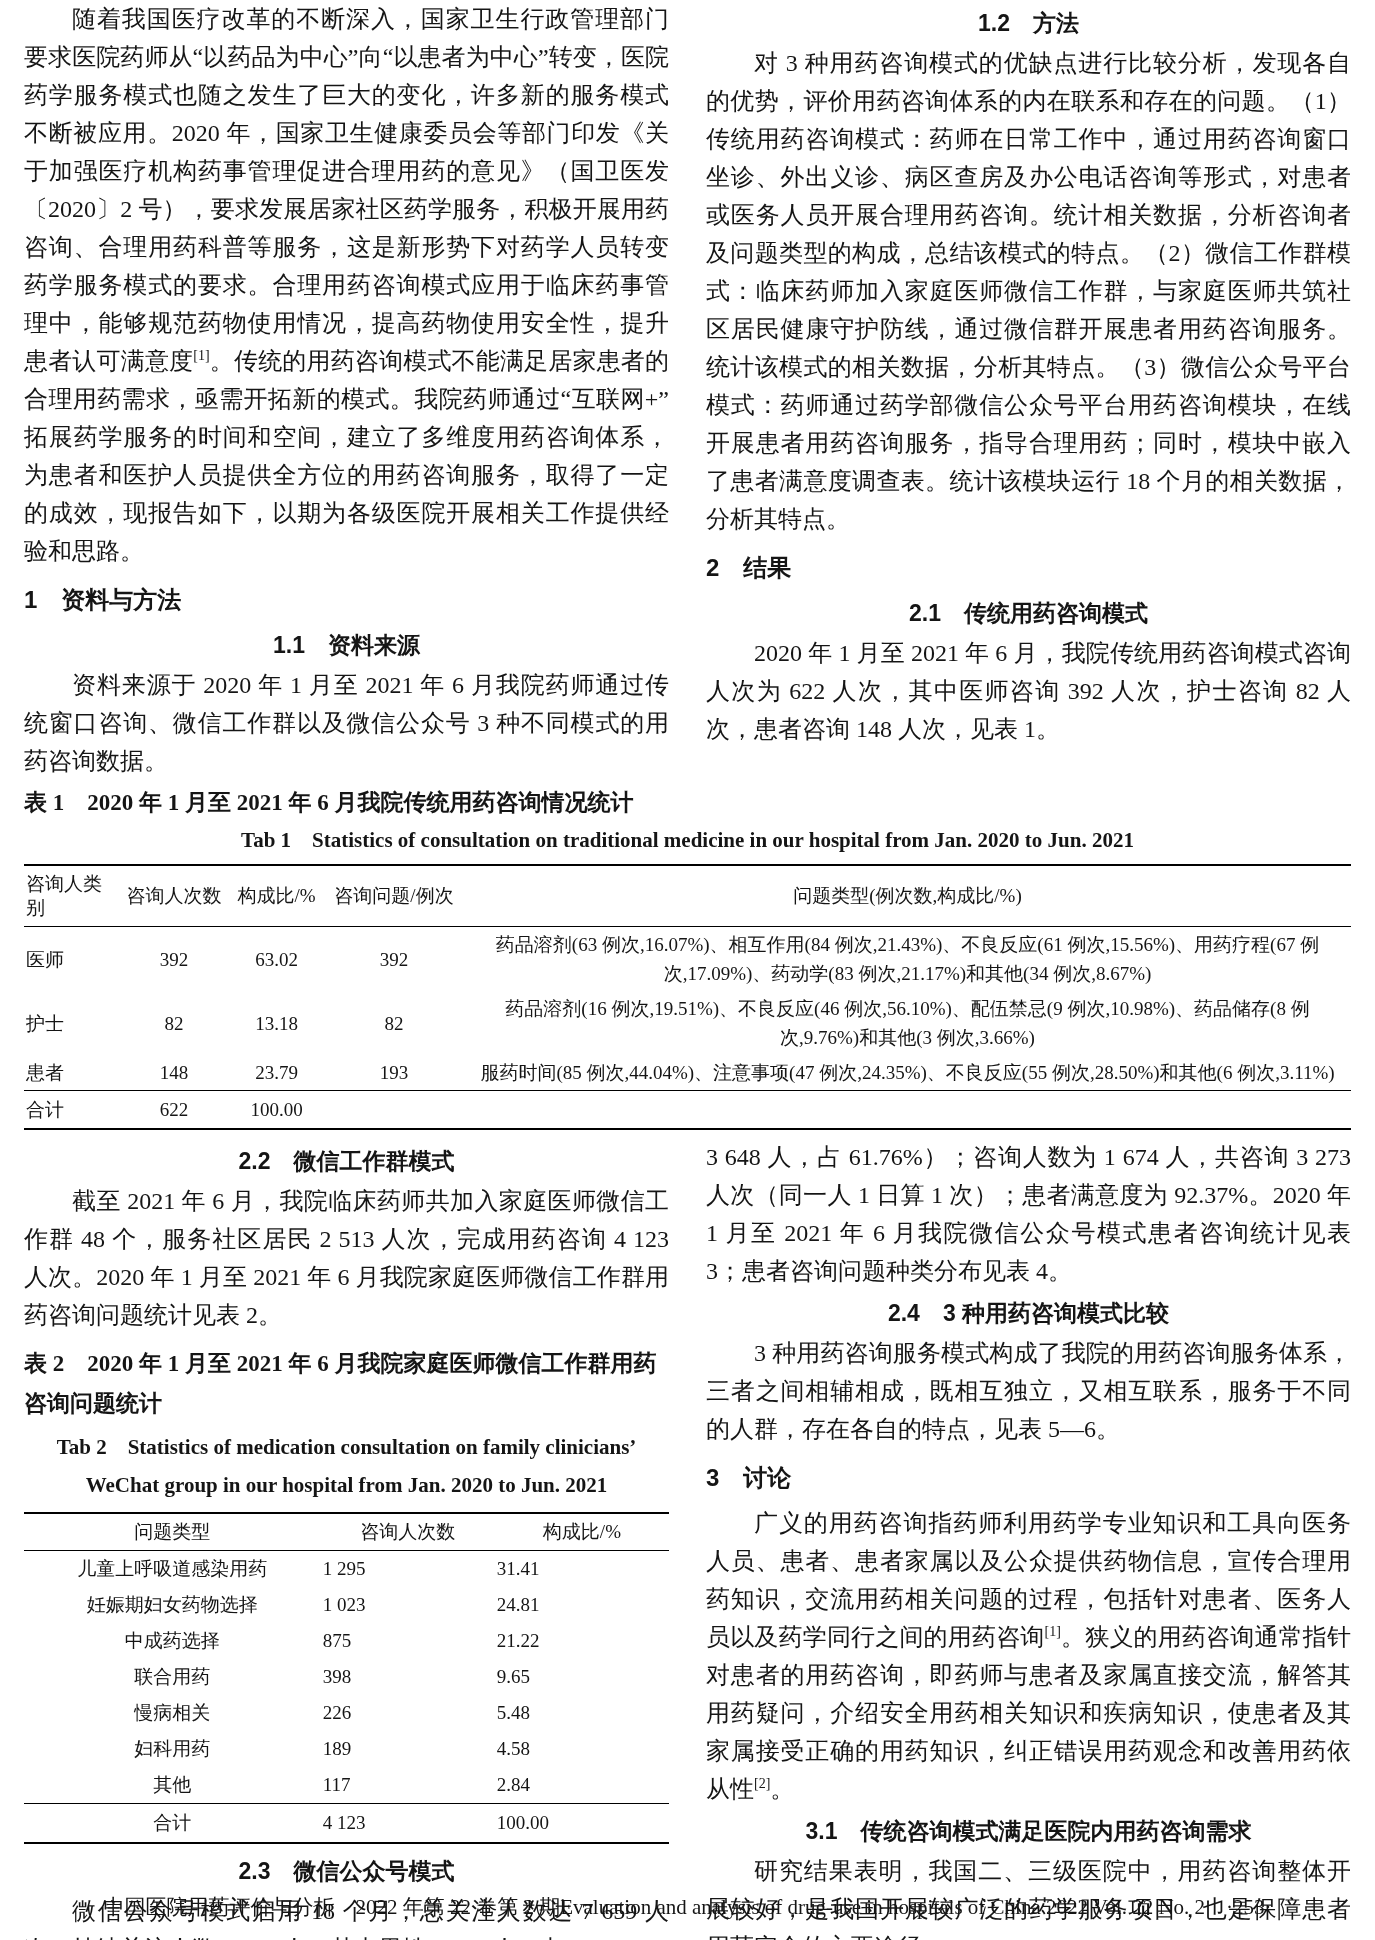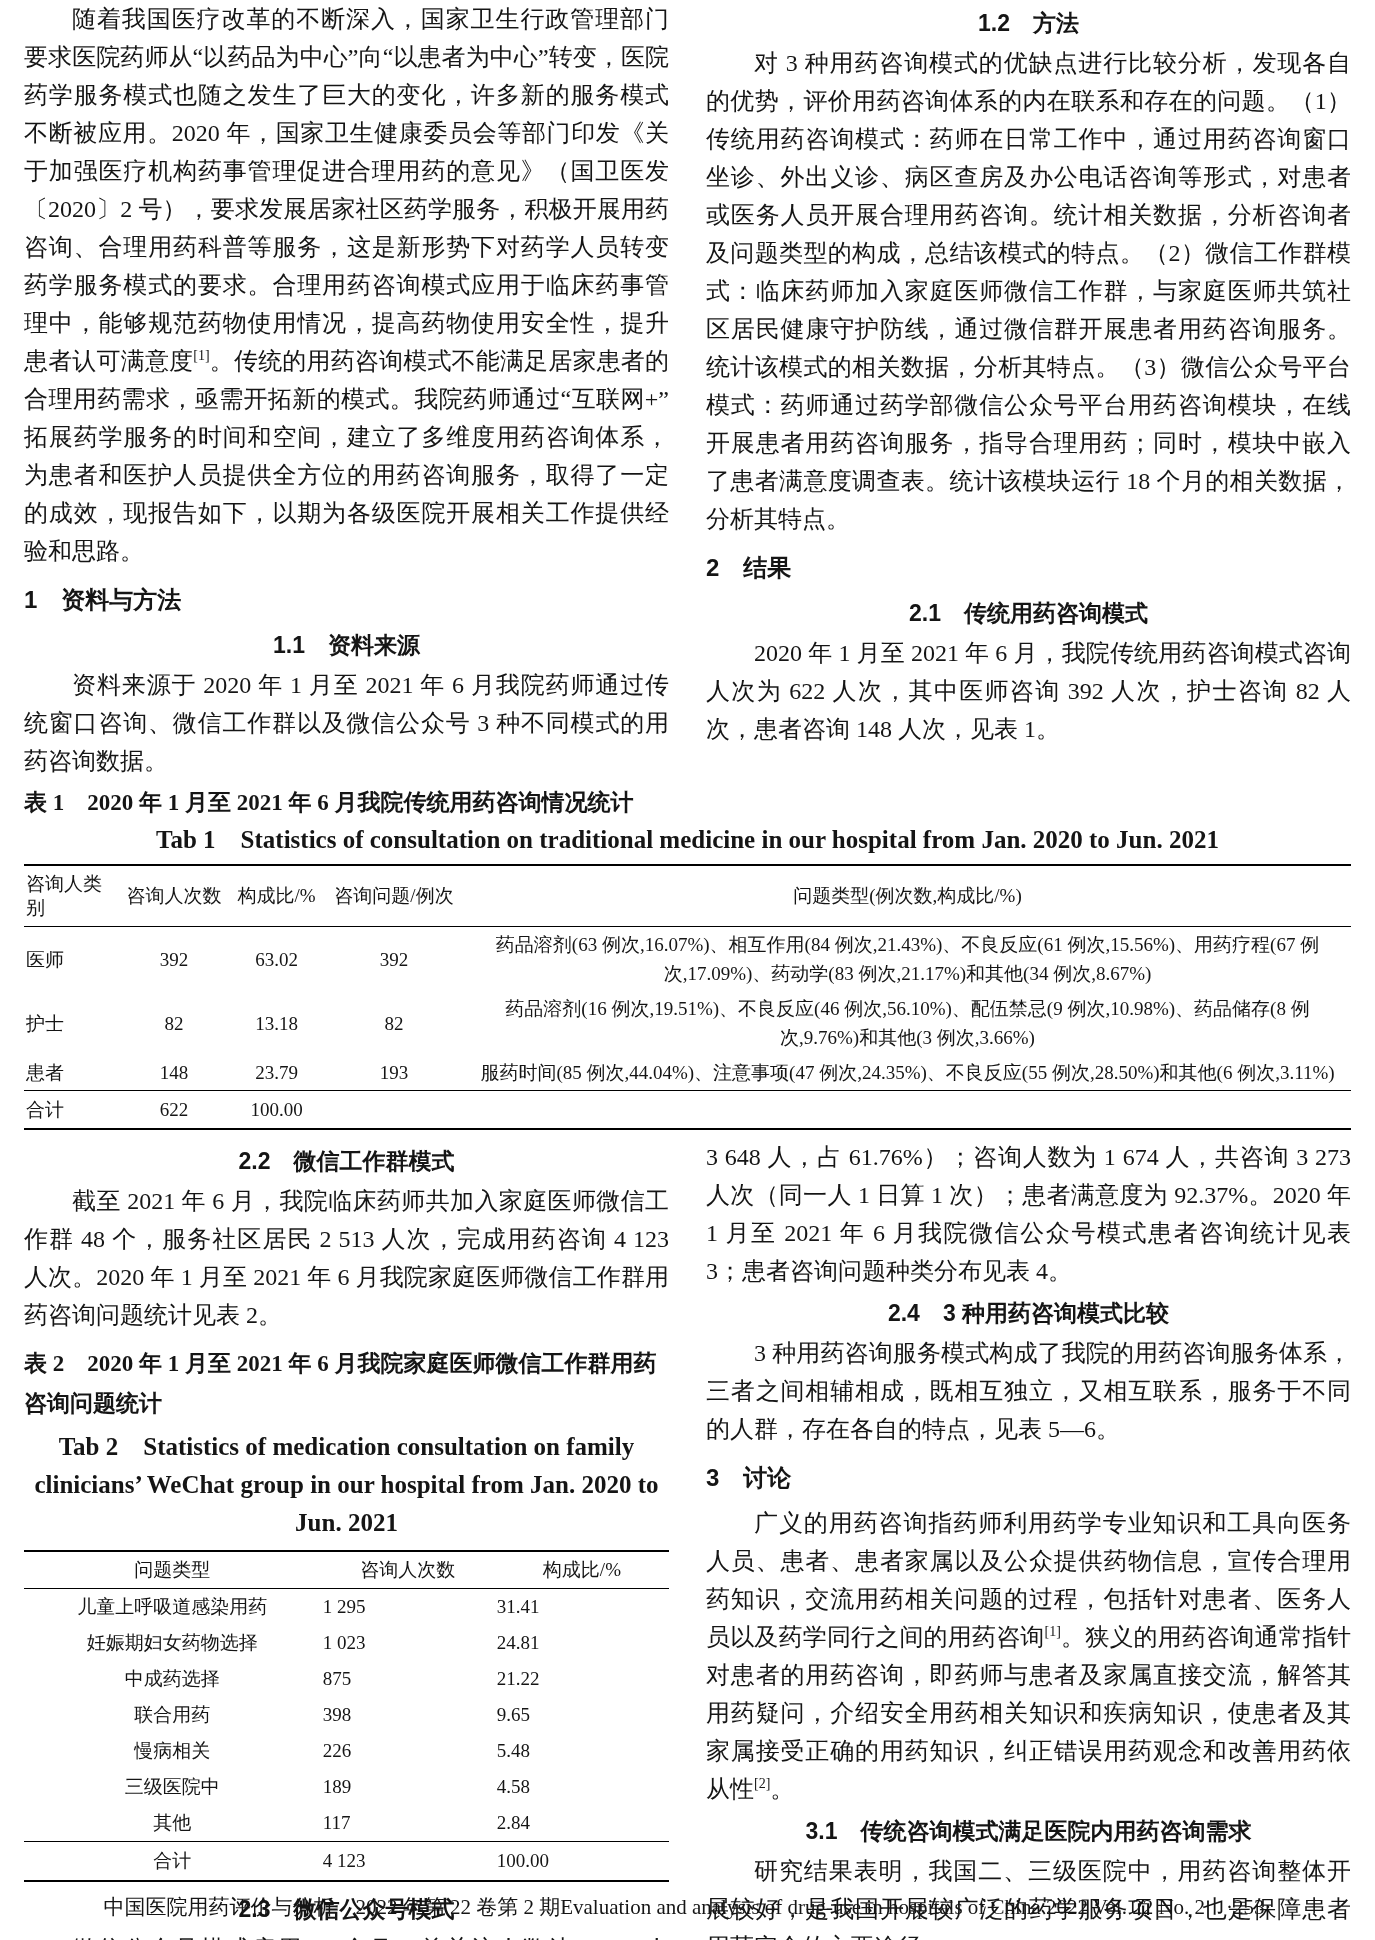--- a/index.html
+++ b/index.html
@@ -33,21 +33,21 @@
     text-align:center;
   }
   sup.ref { font-size:14px; vertical-align:super; line-height:0; }
 
   
   .tbl-title-cn {
     text-align:left; font-weight:bold; font-size:23px; line-height:34px;
     margin:6px 0 4px 0;
   }
   .tbl-title-en {
-    text-align:center; font-weight:bold; font-size:25px; line-height:32px;
+    text-align:center; font-weight:bold; font-size:21px; line-height:32px;
     margin:0 0 8px 0;
   }
   table.tbl {
     width:100%; border-collapse:collapse;
     border-top:2.5px solid #000; border-bottom:2.5px solid #000;
     font-size:19px;
   }
   table.tbl th {
     font-weight:normal; border-bottom:1.5px solid #000;
     padding:6px 2px; line-height:24px; text-align:center;
@@ -179,21 +179,21 @@
               <td>联合用药</td>
               <td>398</td>
               <td>9.65</td>
             </tr>
             <tr>
               <td>慢病相关</td>
               <td>226</td>
               <td>5.48</td>
             </tr>
             <tr>
-              <td>三级医院中</td>
+              <td>妇科用药</td>
               <td>189</td>
               <td>4.58</td>
             </tr>
             <tr>
               <td>其他</td>
               <td>117</td>
               <td>2.84</td>
             </tr>
             <tr class="total">
               <td>合计</td>

